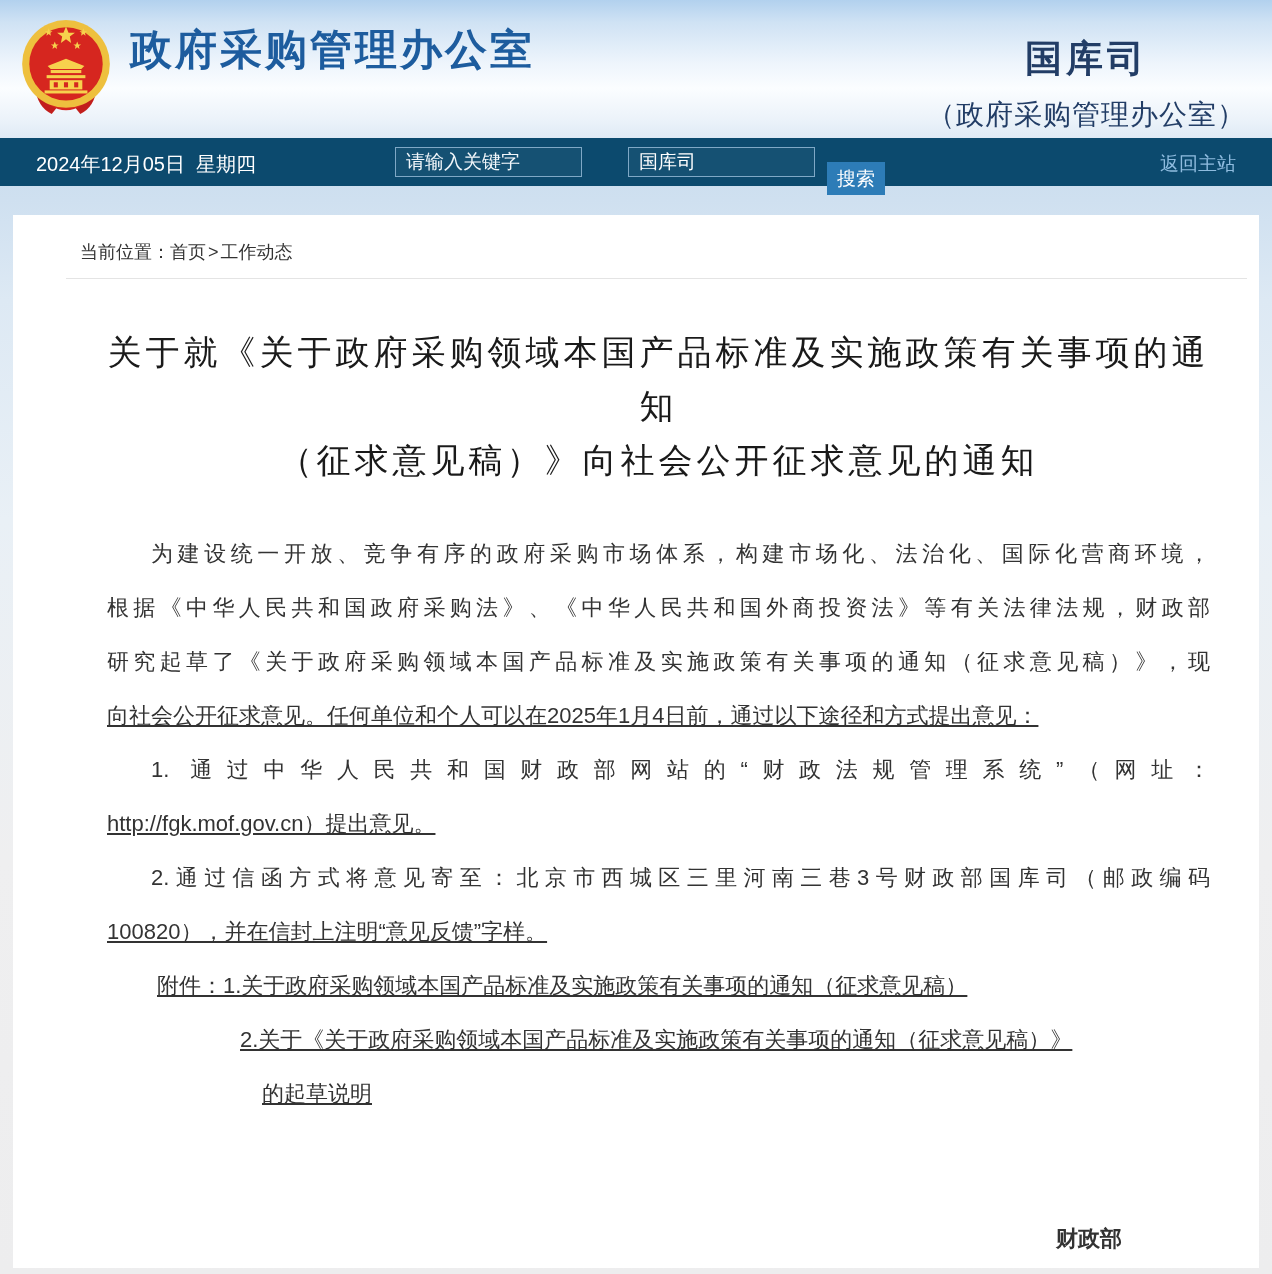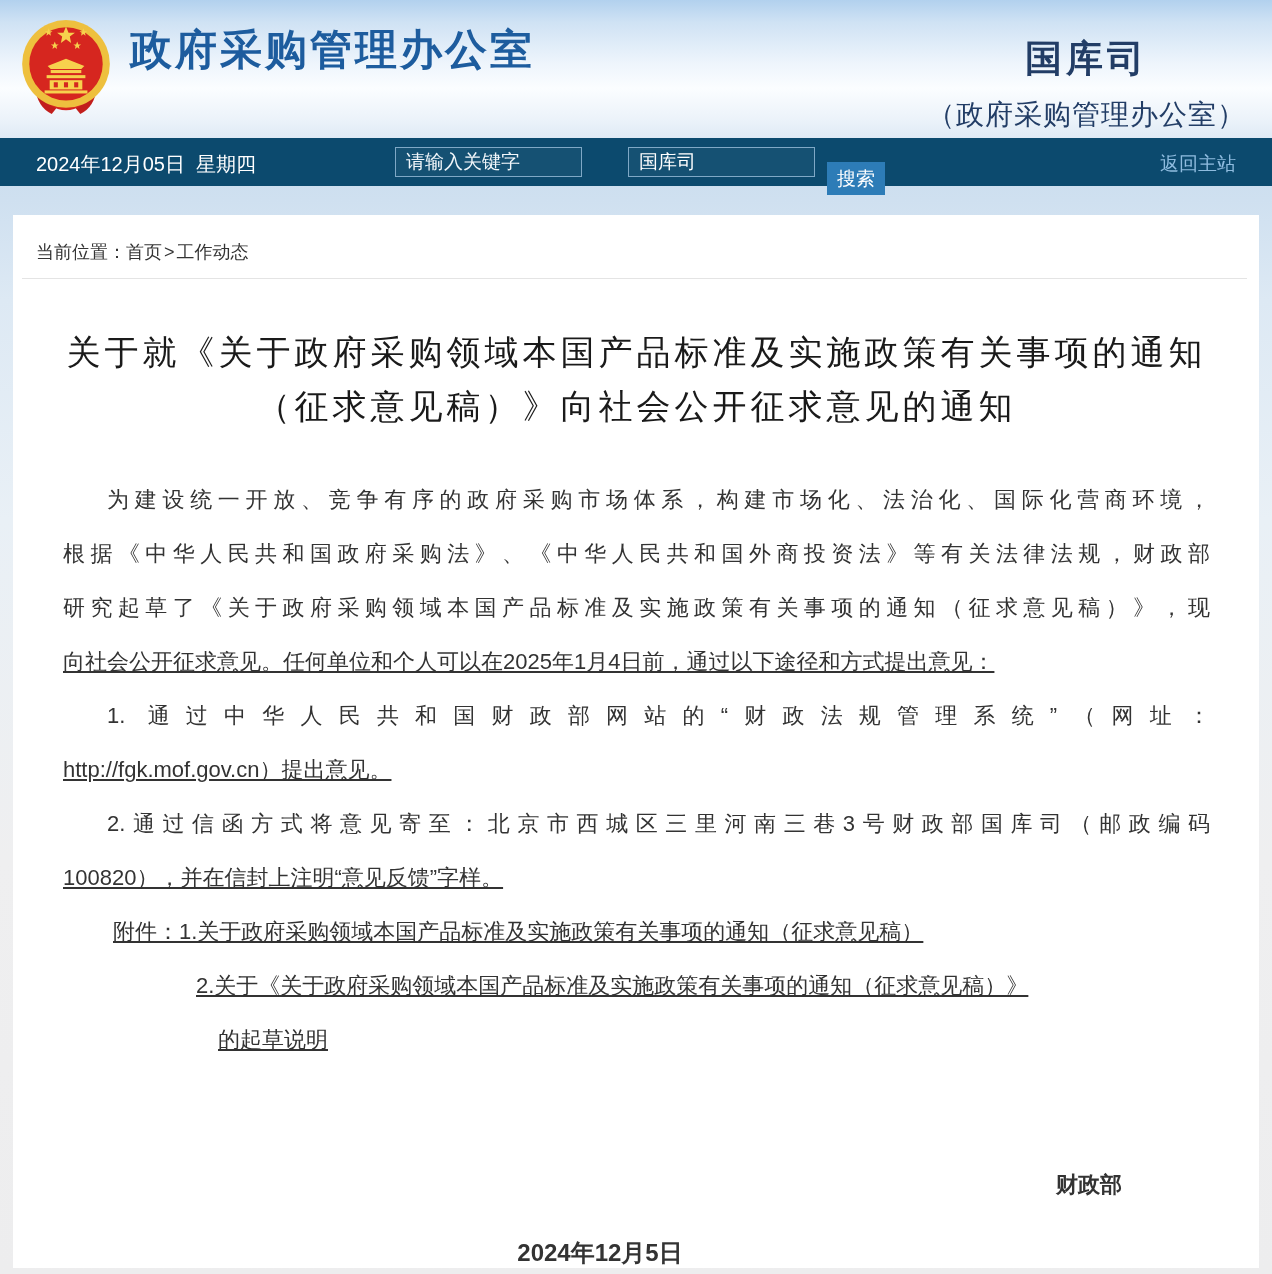--- a/index.html
+++ b/index.html
@@ -41,21 +41,21 @@
   .scope-input { left:628px; width:187px; }
   .search-btn {
     position:absolute; left:827px; top:8px; width:58px; height:33px;
     background:#2d7cb7; color:#ffffff; border:none; font-size:19px; cursor:pointer;
     font-family:"Liberation Sans", sans-serif;
     margin-top:16px;
   }
   .home-link { position:absolute; right:36px; top:13px; color:#8fbcdf; font-size:19px; text-decoration:none; cursor:pointer; }
 
   
-  .content-box { position:absolute; left:13px; top:215px; width:1246px; height:1053px; background:#ffffff; }
+  .content-box { position:absolute; left:13px; top:215px; width:1246px; height:1053px; background:#ffffff;padding-left:44px; }
   .breadcrumb { padding:25px 0 0 23px; font-size:18px; color:#333333; }
   .breadcrumb a { color:#333333; text-decoration:none; cursor:pointer; }
   .crumb-sep { margin:0 2px; }
   .divider { margin:14px 12px 0 9px; border-bottom:1px solid #e4e4e4; height:0; }
 
   .article { padding:46px 49px 0 50px; }
   .article h1 {
     margin:0 0 40px 0; text-align:center; color:#1a1a1a;
     font-size:34px; font-weight:normal; line-height:54px; letter-spacing:4px;
   }

